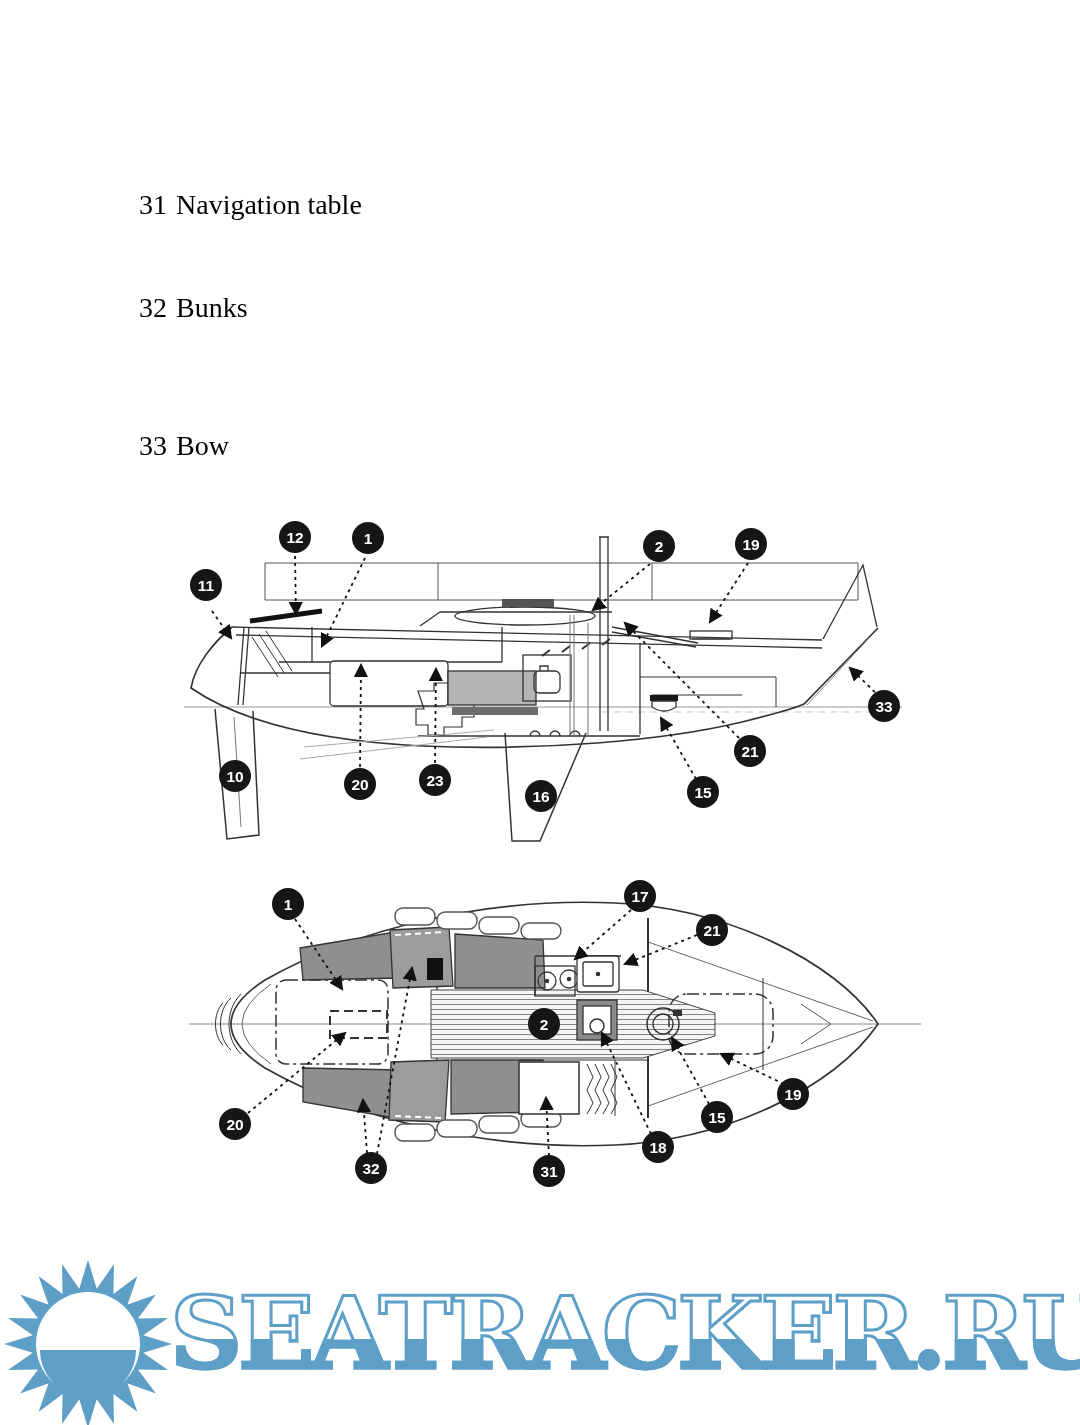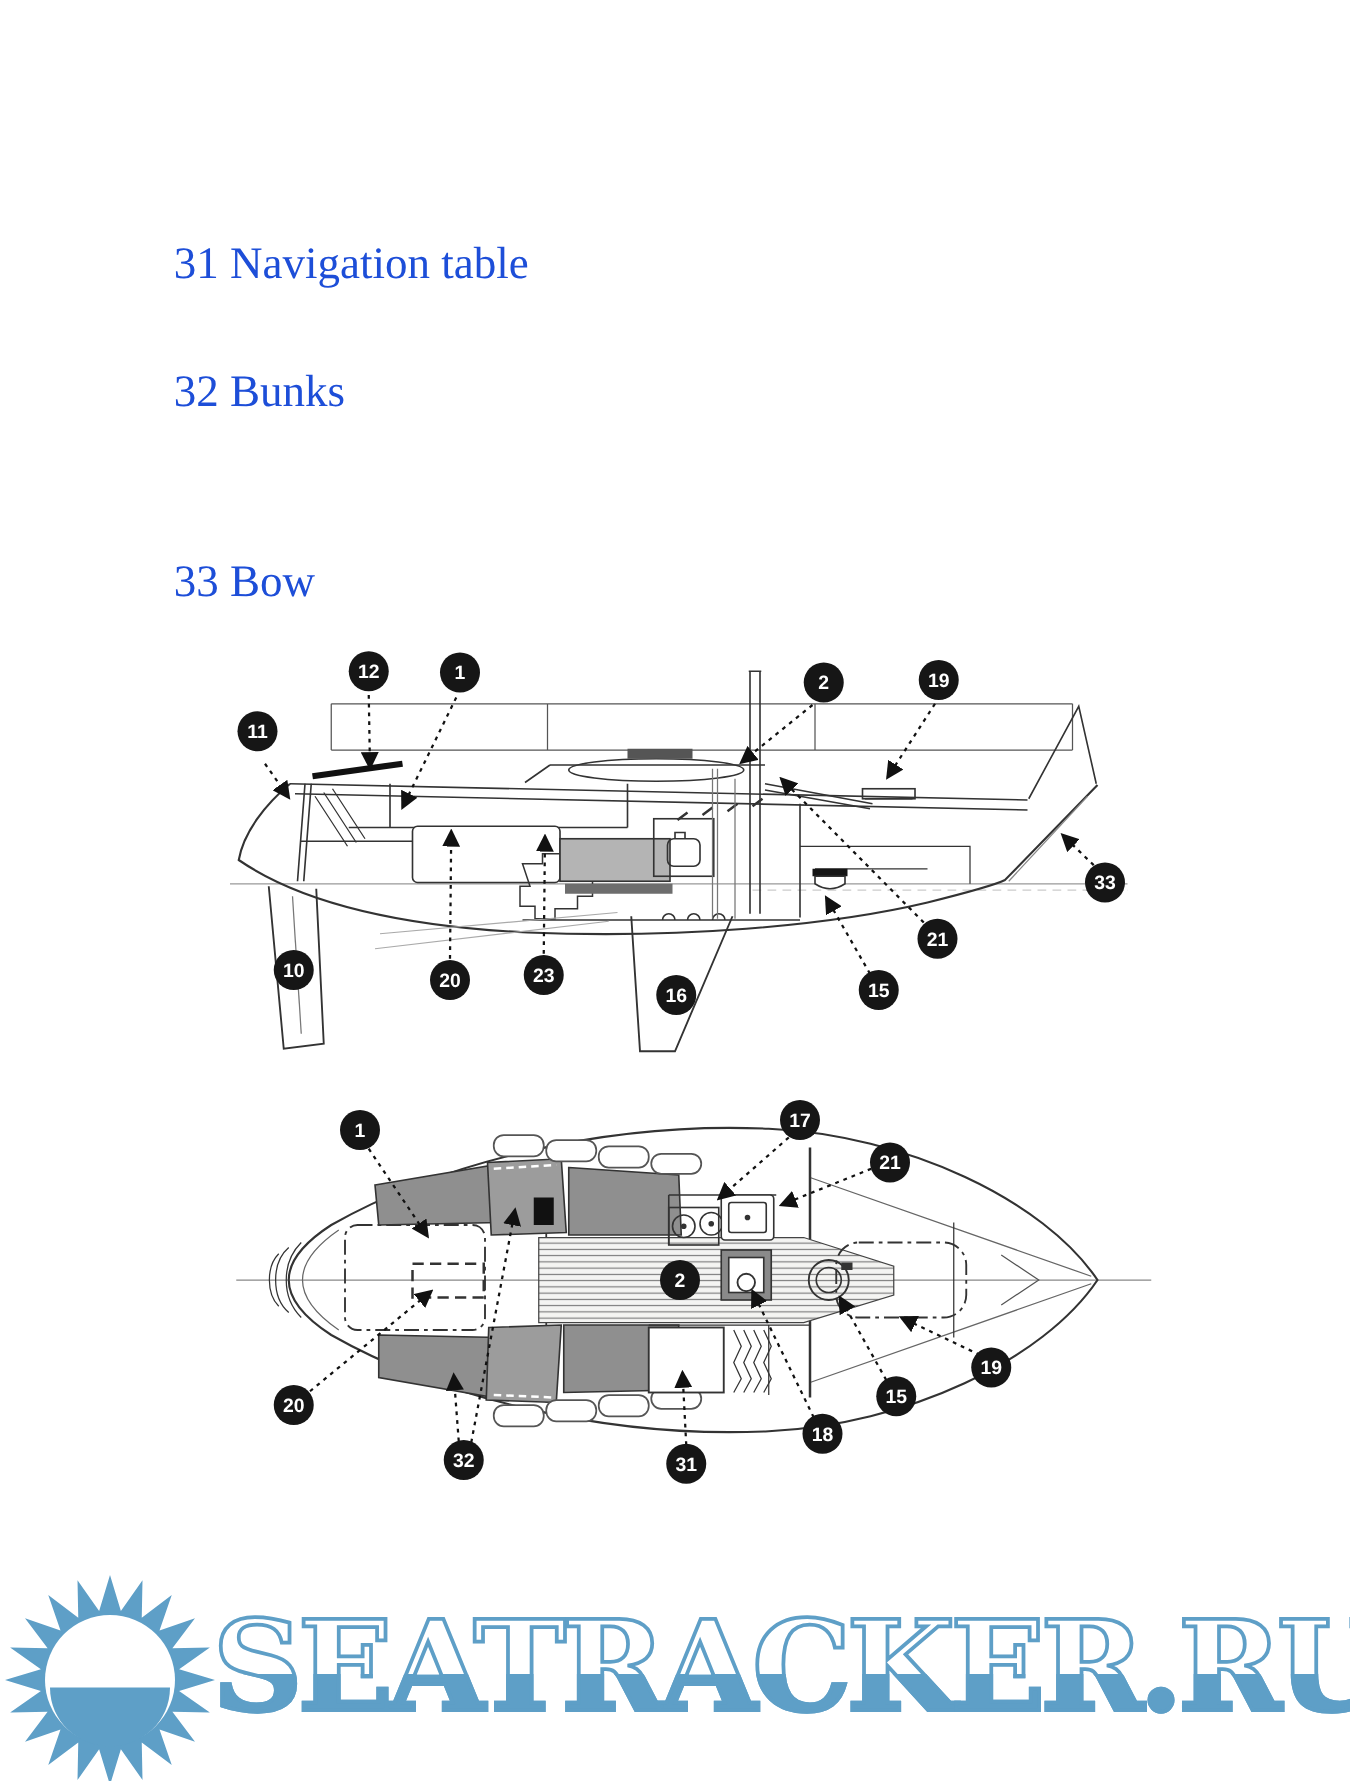--- a/index.html
+++ b/index.html
@@ -2,21 +2,21 @@
 <html><head>
 <meta charset="utf-8">
 <style>
   html,body{margin:0;padding:0;background:#ffffff;}
   body{width:1080px;height:1425px;position:relative;overflow:hidden;
        font-family:"Liberation Sans",sans-serif;}
   .page{position:absolute;inset:0;background:#fff;}
 
   
   .legend-item{position:absolute;left:139px;white-space:nowrap;
-    font-family:"Liberation Serif",serif;font-size:36px;color:#1d4ed8;}
+    font-family:"Liberation Serif",serif;font-size:28px;color:#000000;}
   .legend-item .num{margin-right:9px;}
 
   
   .diagram{position:absolute;}
   .badge-text{font-family:"Liberation Sans",sans-serif;font-weight:bold;
     font-size:15.5px;fill:#ffffff;text-anchor:middle;}
 
   
   .watermark{position:absolute;left:0;top:1252px;width:1080px;height:173px;}
   .sun{position:absolute;left:2px;top:6px;}
@@ -38,21 +38,21 @@
 <body>
 
 <div class="page">
 
   <div class="legend-item" style="top:189px">
     <span class="num">31</span><span>Navigation table</span>
   </div>
   <div class="legend-item" style="top:292px">
     <span class="num">32</span><span>Bunks</span>
   </div>
-  <div class="legend-item" style="top:444px">
+  <div class="legend-item" style="top:430px">
     <span class="num">33</span><span>Bow</span>
   </div>
 
   <svg class="diagram" style="left:182px;top:515px" width="720" height="335" viewBox="0 0 720 335">
     <defs>
       <marker id="ah" viewBox="0 0 10 10" refX="8.5" refY="5" markerWidth="8" markerHeight="8" orient="auto-start-reverse">
         <path d="M0,0 L10,5 L0,10 z" fill="#111"></path>
       </marker>
       <pattern id="planks" width="8" height="5" patternUnits="userSpaceOnUse">
         <rect width="8" height="5" fill="#f4f4f2"></rect>

